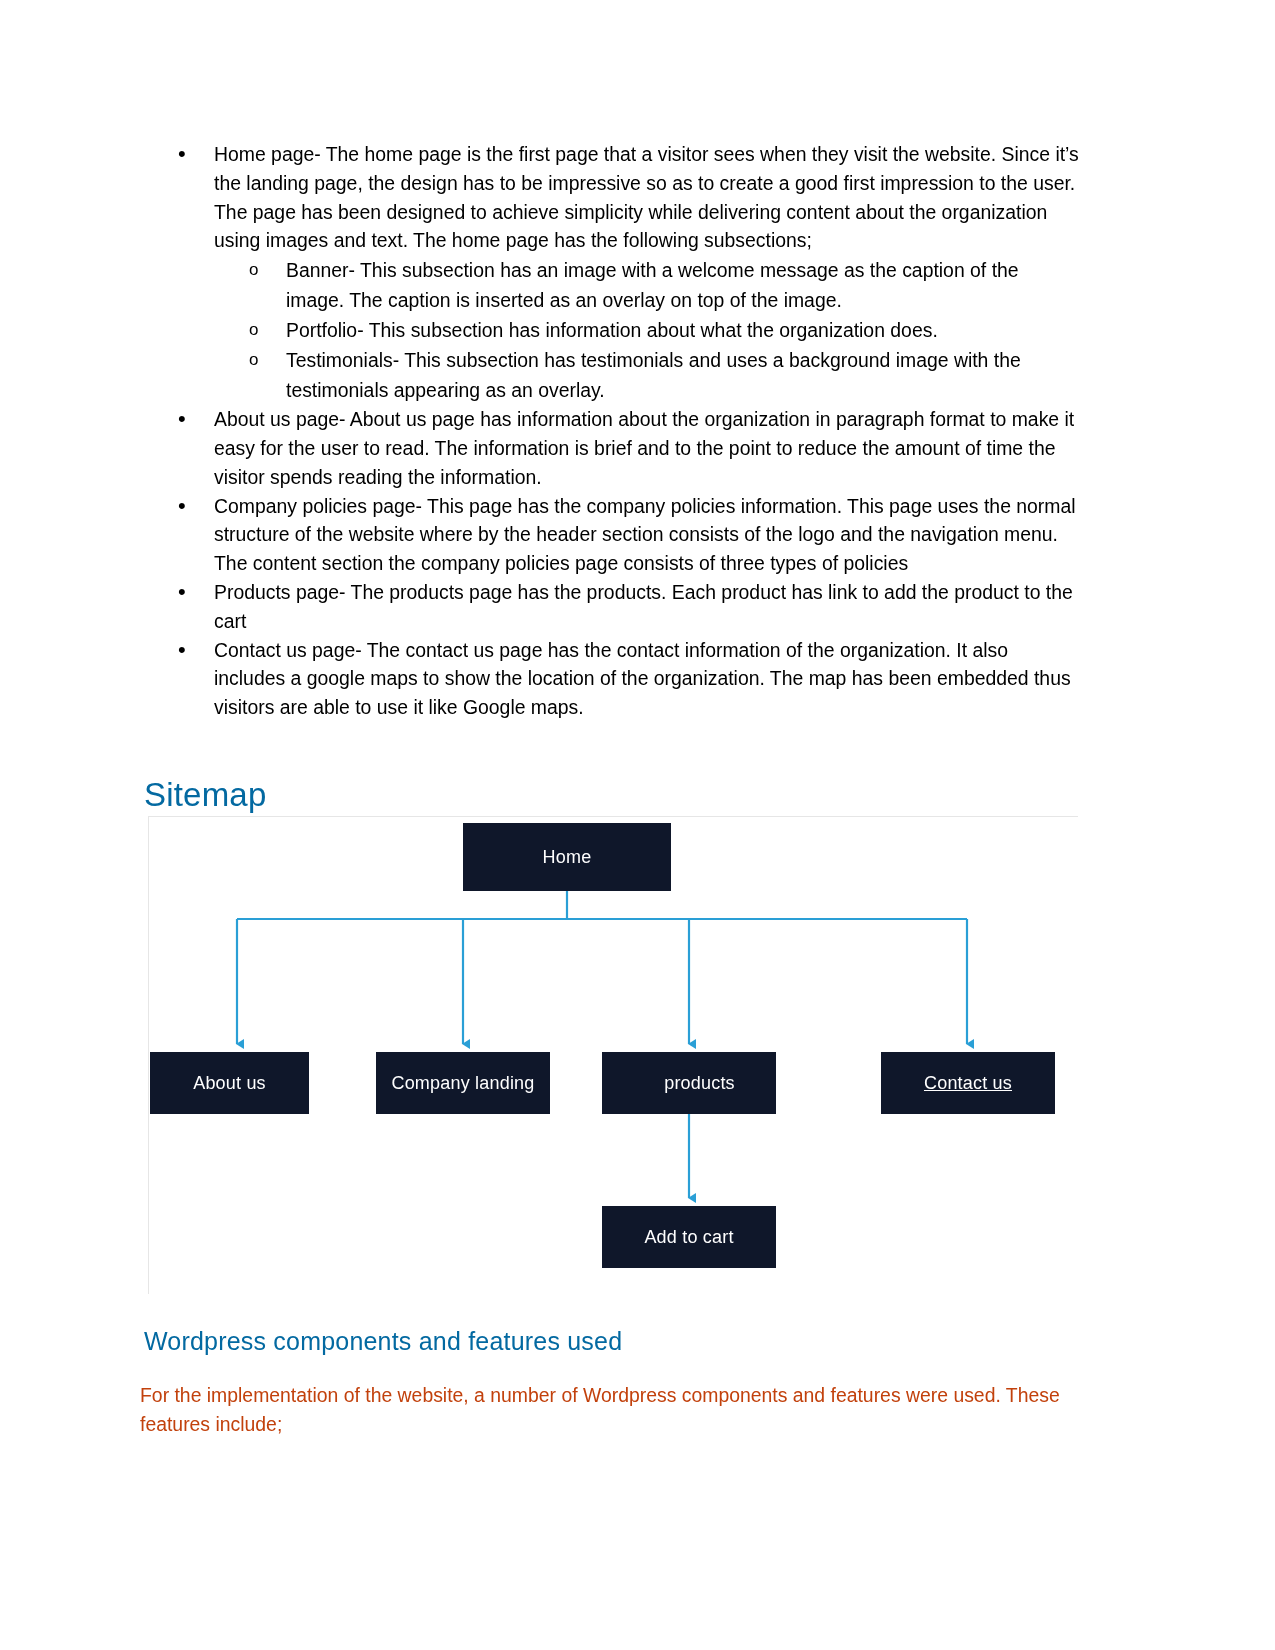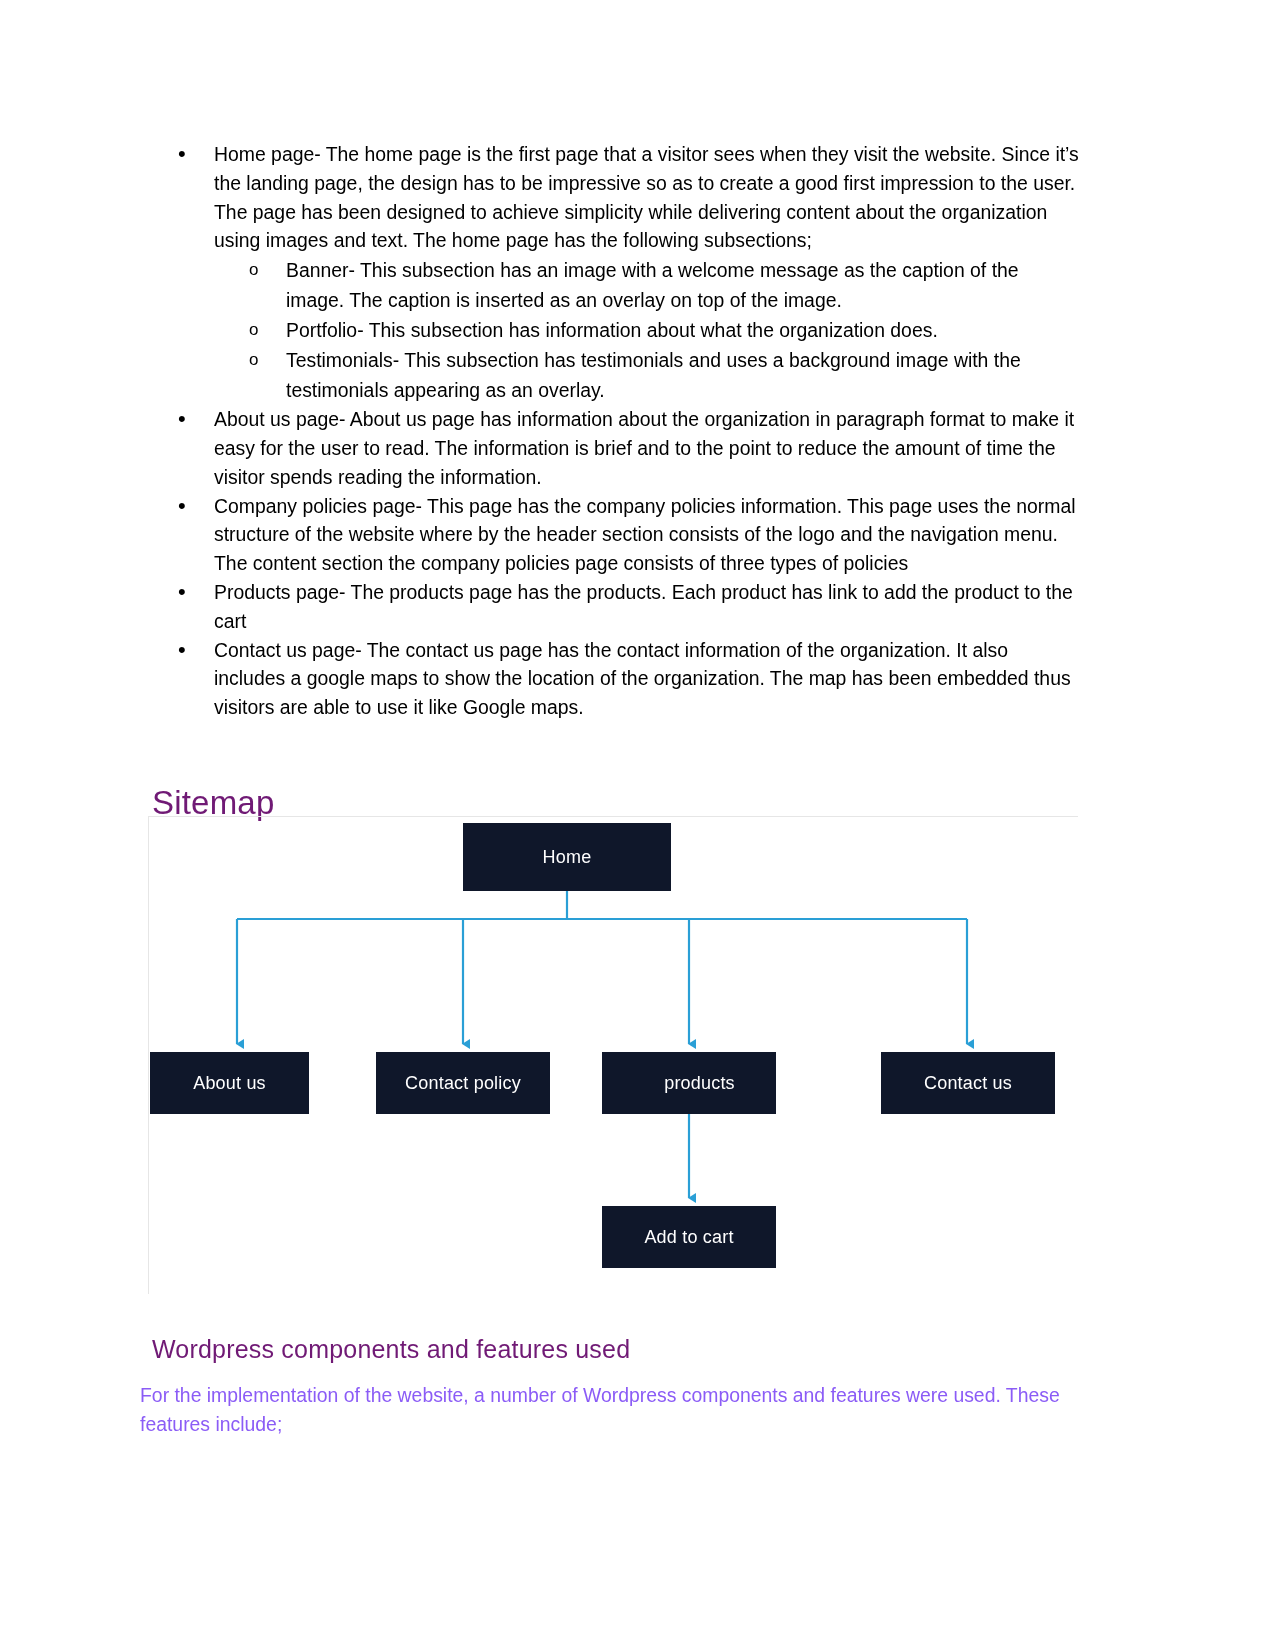--- a/index.html
+++ b/index.html
@@ -67,22 +67,22 @@
     left: 35px;
     top: 0;
     font-size: 17px;
     line-height: 30px;
   }
 
   
   h2.doc-heading {
     font-family: "Liberation Sans", "DejaVu Sans", sans-serif;
     font-weight: normal;
-    color: #701a75;
-    margin: 12px;
+    color: #0369a1;
+    margin: 4px;
     letter-spacing: 0.2px;
   }
   .heading-sitemap {
     position: absolute;
     left: 140px;
     top: 770px;
     font-size: 33px;
     line-height: 42px;
   }
   .heading-wp {
@@ -93,21 +93,21 @@
     line-height: 42px;
   }
   .closing-para {
     position: absolute;
     left: 140px;
     top: 1362px;
     width: 940px;
     font-family: "Liberation Sans", "DejaVu Sans", sans-serif;
     font-size: 19.4px;
     line-height: 28.8px;
-    color: #8b5cf6;
+    color: #c2410c;
   }
 
   
   .sitemap-figure {
     position: absolute;
     left: 148px;
     top: 816px;
     width: 930px;
     height: 480px;
   }
@@ -134,21 +134,21 @@
     display: flex;
     align-items: center;
     justify-content: center;
     letter-spacing: 0.2px;
     box-sizing: border-box;
   }
   .node-home      { left: 315px; top: 7px;   width: 208px; height: 68px; }
   .node-about     { left: 2px;   top: 236px; width: 159px; height: 62px; }
   .node-policy    { left: 228px; top: 236px; width: 174px; height: 62px; }
   .node-products  { left: 454px; top: 236px; width: 174px; height: 62px; padding-left: 21px; }
-  .node-contact   { left: 733px; top: 236px; width: 174px; height: 62px; }
+  .node-contact   { left: 733px; top: 236px; width: 174px; height: 62px; text-decoration: underline; }
   .node-cart      { left: 454px; top: 390px; width: 174px; height: 62px; }
 
   .connectors {
     position: absolute;
     left: 0; top: 0;
     width: 930px;
     height: 478px;
     pointer-events: none;
   }
 </style>
@@ -227,21 +227,21 @@
       <path d="M541,298 L541,382" stroke="#2a9fd6" stroke-width="2.2" fill="none" marker-end="url(#arrowhead)"></path>
     </svg>
 
     <div class="node node-home">
       <span>Home</span>
     </div>
     <div class="node node-about">
       <span>About us</span>
     </div>
     <div class="node node-policy">
-      <span>Contact policy</span>
+      <span>Company landing</span>
     </div>
     <div class="node node-products">
       <span>products</span>
     </div>
     <div class="node node-contact">
       <span>Contact us</span>
     </div>
     <div class="node node-cart">
       <span>Add to cart</span>
     </div>

